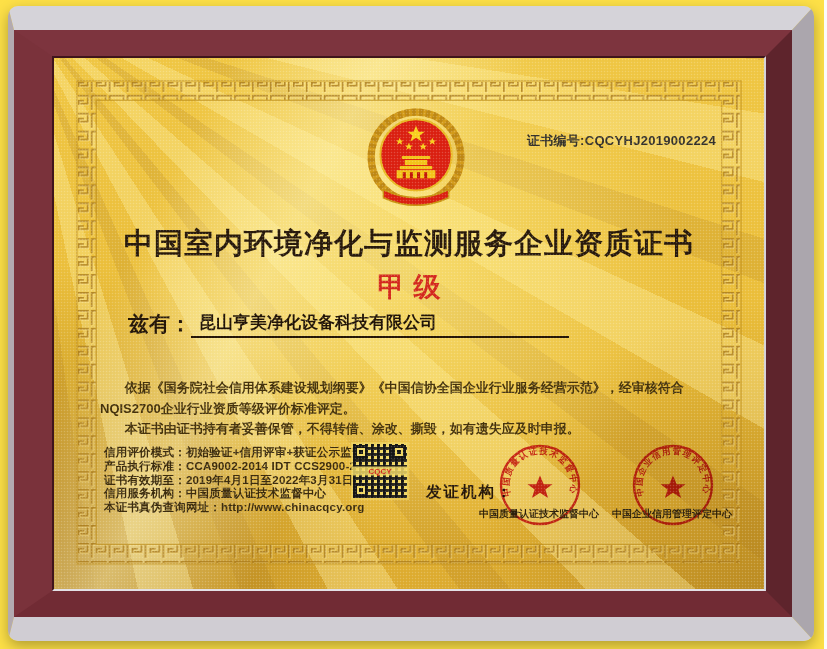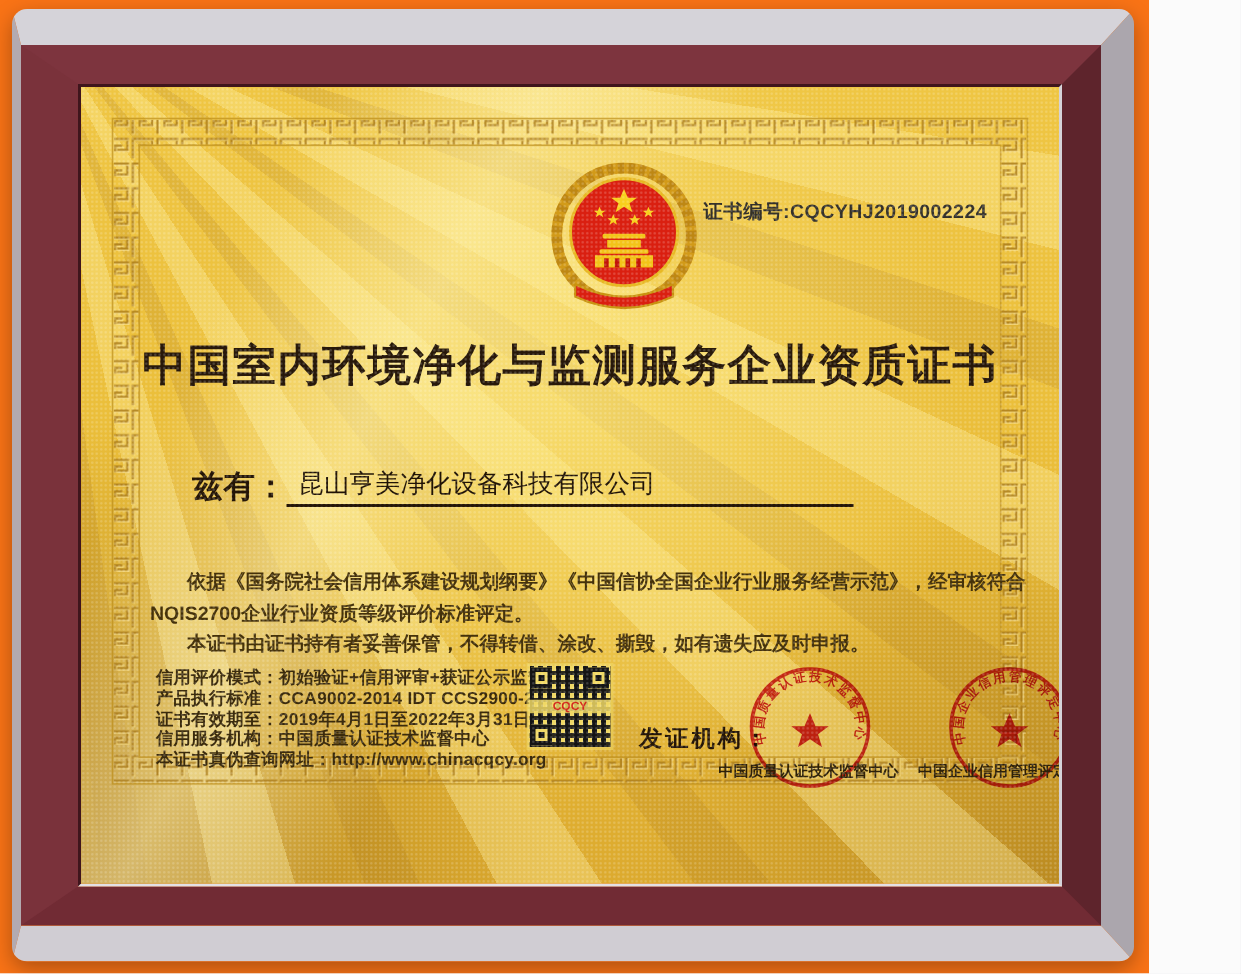--- a/index.html
+++ b/index.html
@@ -1,16 +1,16 @@
 <!DOCTYPE html>
 <html><head>
 <meta charset="utf-8">
 <style>
   html,body{margin:0;padding:0;background:#fbfbfb;font-family:"Liberation Sans",sans-serif;}
-  .scene{position:relative;width:766px;height:649px;background:#f97316;overflow:hidden;}
+  .scene{position:relative;width:824px;height:649px;background:#fde047;overflow:hidden;}
 
   
   .f-bevel{position:absolute;top:6px;left:8px;right:10px;bottom:8px;
     border-style:solid;border-width:24px 22px 24px 6px;
     border-color:#d5d3d9 #aba6ad #d0cdd3 #b3aab0;
     border-radius:10px;box-shadow:0 5px 14px rgba(0,0,0,.3);}
   .f-wood{position:absolute;inset:0;
     border-style:solid;border-width:26px 26px 26px 38px;
     border-color:#7d343e #5e242c #712b34 #7a323b;
     box-shadow:inset 0 0 0 1px rgba(0,0,0,.25);}
@@ -36,21 +36,21 @@
   .cert-no{top:74px;right:48px;font-size:13px;font-weight:700;color:#33302a;letter-spacing:.3px;}
   .emblem{left:310px;top:50px;width:104px;height:106px;}
   .title{left:0;right:0;top:166px;text-align:center;font-size:29px;font-weight:700;
     letter-spacing:1px;color:#27180a;}
   .grade{left:0;right:0;top:211px;text-align:center;font-size:27px;font-weight:800;
     letter-spacing:9px;text-indent:9px;color:#d3281c;}
 
   .fields{left:74px;top:252px;width:510px;}
   .field-row{display:flex;align-items:flex-end;margin-bottom:9px;}
   .field-label{font-size:21px;font-weight:800;color:#241506;white-space:nowrap;text-align:center;}
-  .field-value{font-size:17px;font-weight:400;color:#1f1205;border-bottom:2px solid #241506;
+  .field-value{font-size:17px;font-weight:700;color:#1f1205;border-bottom:2px solid #241506;
     min-width:358px;padding:0 12px 2px 8px;white-space:nowrap;}
 
   .body-text{left:46px;top:320px;width:632px;font-size:13px;font-weight:700;
     color:#44310a;line-height:1.58;}
   .body-text p{margin:0;text-indent:1.9em;}
 
   .info-block{left:50px;top:388px;width:300px;font-size:11.5px;font-weight:700;
     color:#3a2a0c;line-height:1.2;letter-spacing:.2px;white-space:nowrap;}
   .info-line .v{font-weight:700;}
 
@@ -112,20 +112,21 @@
             <rect x="34" y="57" width="32" height="3" rx="1" fill="#f3c318"></rect>
             <rect x="31" y="61" width="38" height="8" fill="#f3c318"></rect>
             <rect x="37" y="63" width="3" height="6" fill="#c21408"></rect>
             <rect x="44" y="63" width="3" height="6" fill="#c21408"></rect>
             <rect x="51" y="63" width="3" height="6" fill="#c21408"></rect>
             <rect x="58" y="63" width="3" height="6" fill="#c21408"></rect>
             <path d="M18,80 Q50,96 82,80 L82,88 Q50,103 18,88 Z" fill="#da1f10" stroke="#c9920f" stroke-width="1.5"></path>
           </svg>
 
           <div class="abs title">中国室内环境净化与监测服务企业资质证书</div>
+          <div class="abs grade">甲级</div>
 
           <div class="abs fields">
             <div class="field-row">
               <span class="field-label">兹有：</span>
               <span class="field-value">昆山亨美净化设备科技有限公司</span>
             </div>
           </div>
 
           <div class="abs body-text">
             <p>依据《国务院社会信用体系建设规划纲要》《中国信协全国企业行业服务经营示范》，经审核符合NQIS2700企业行业资质等级评价标准评定。</p>

